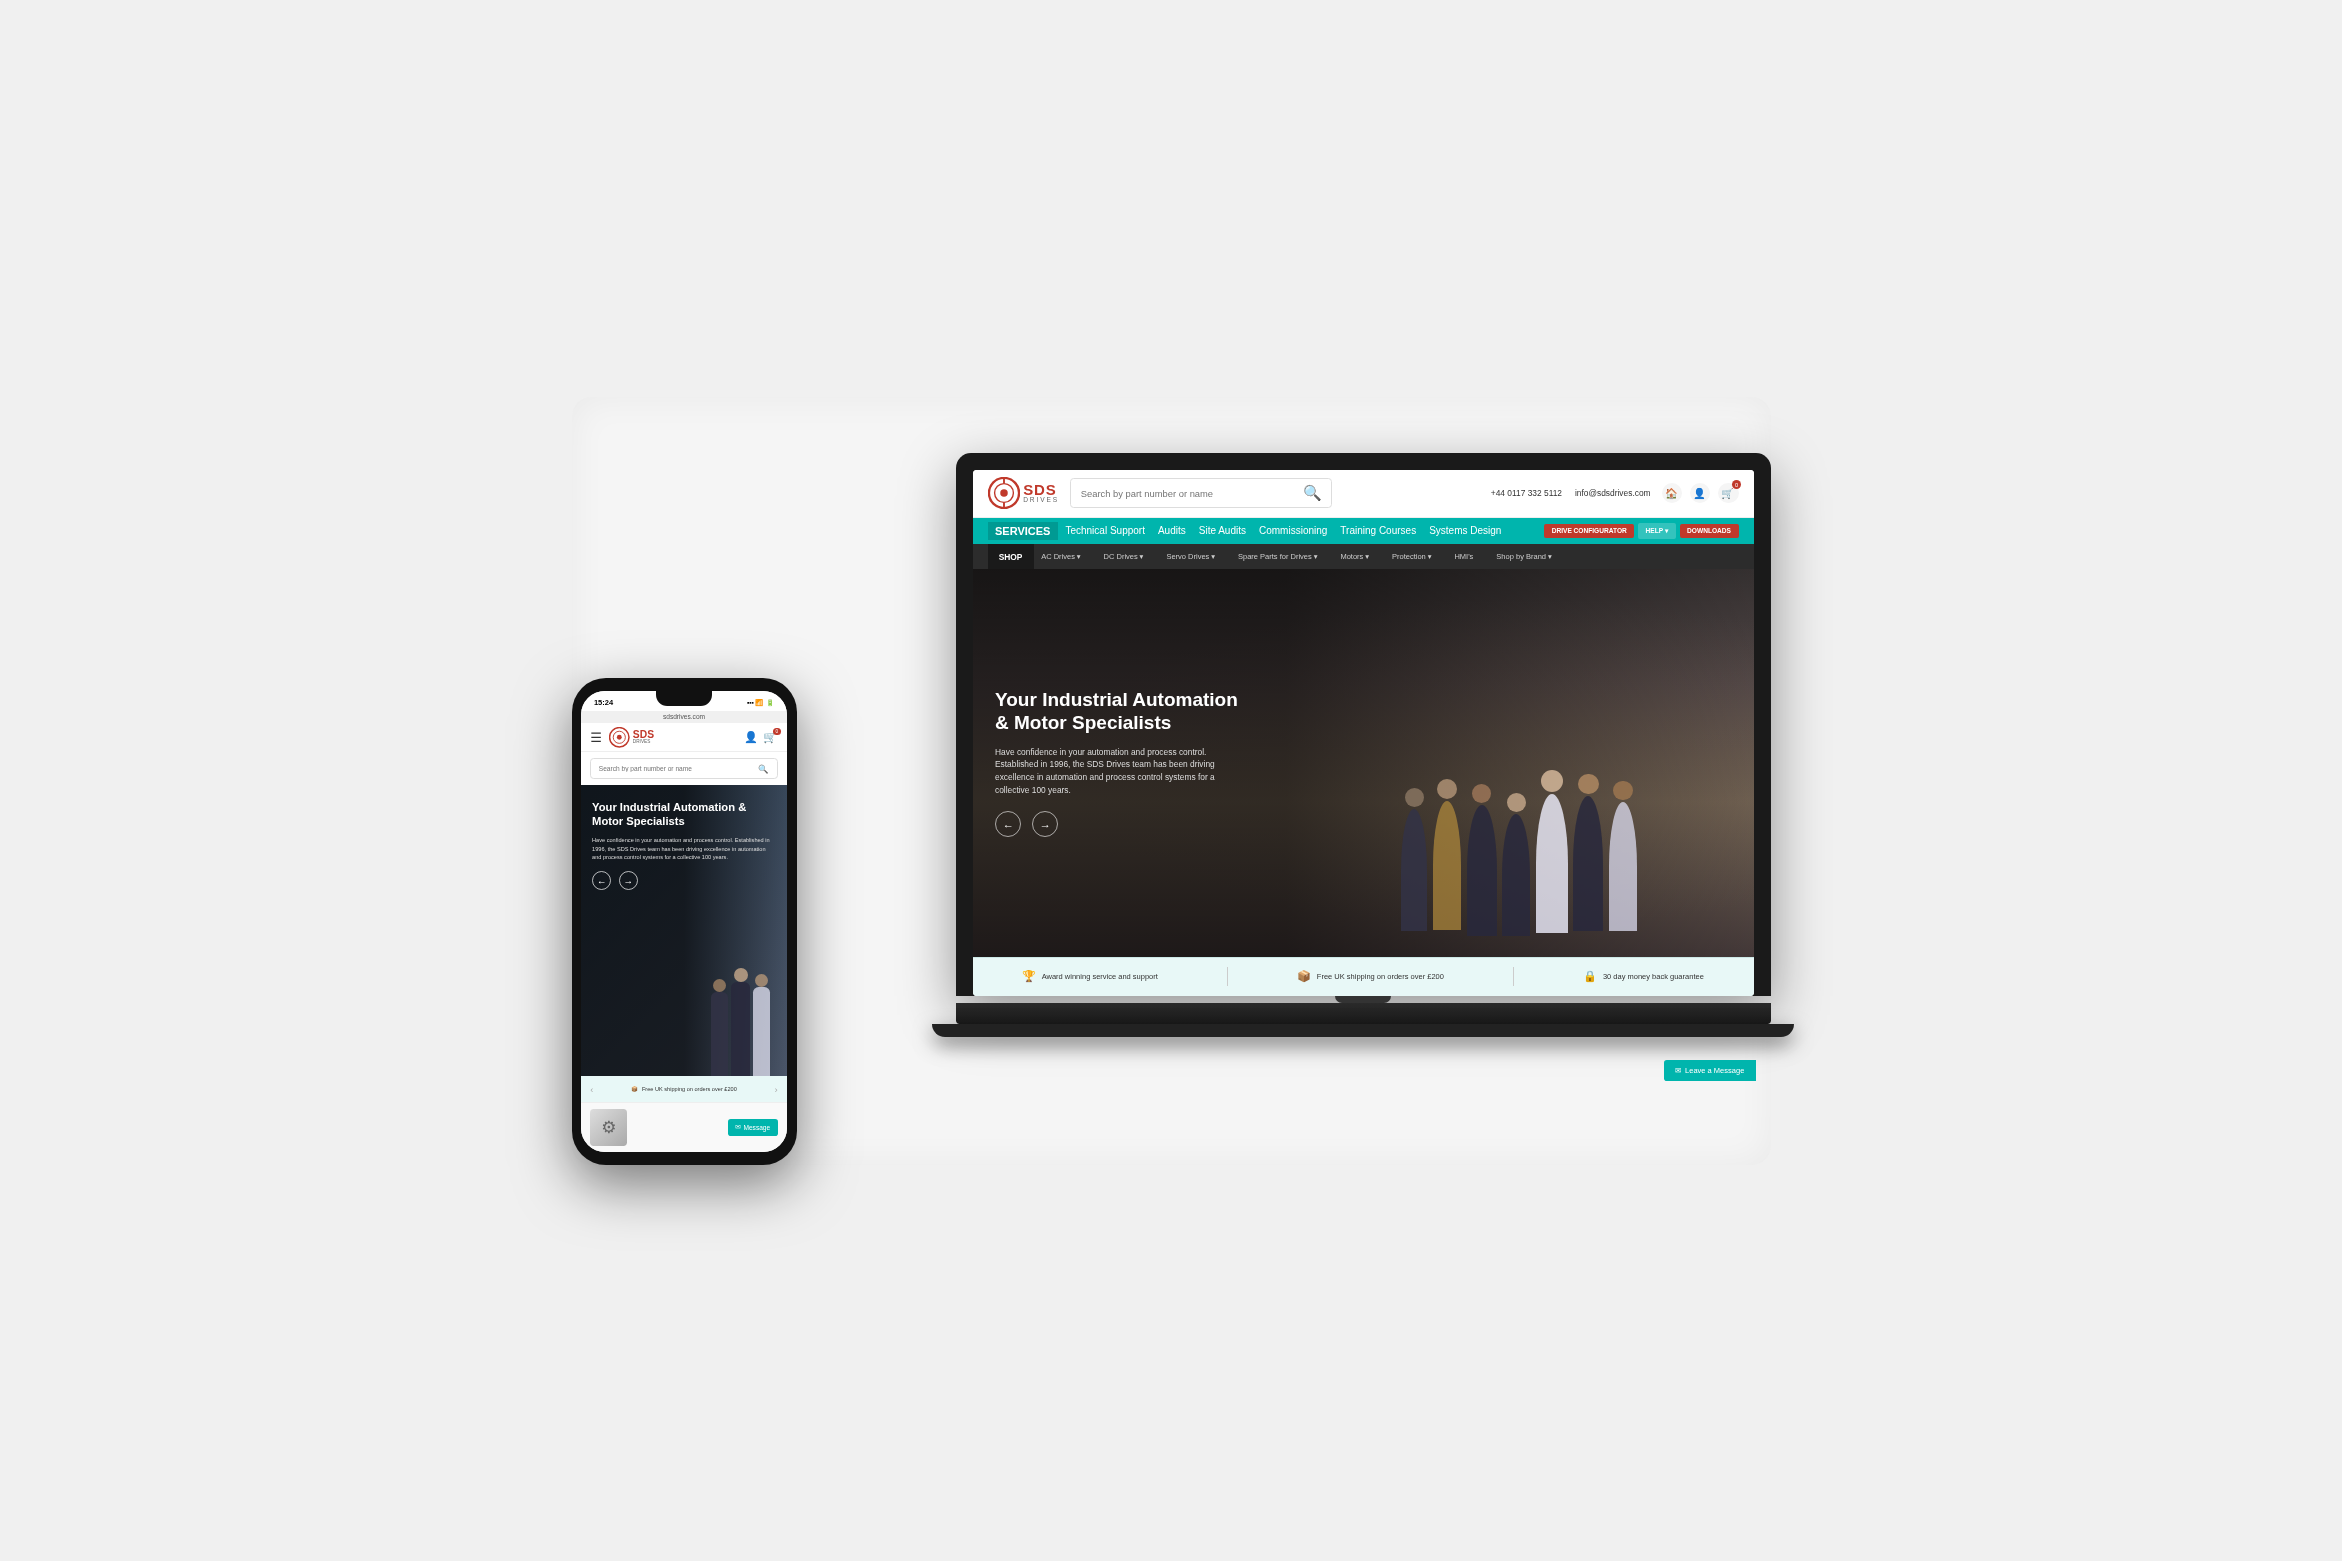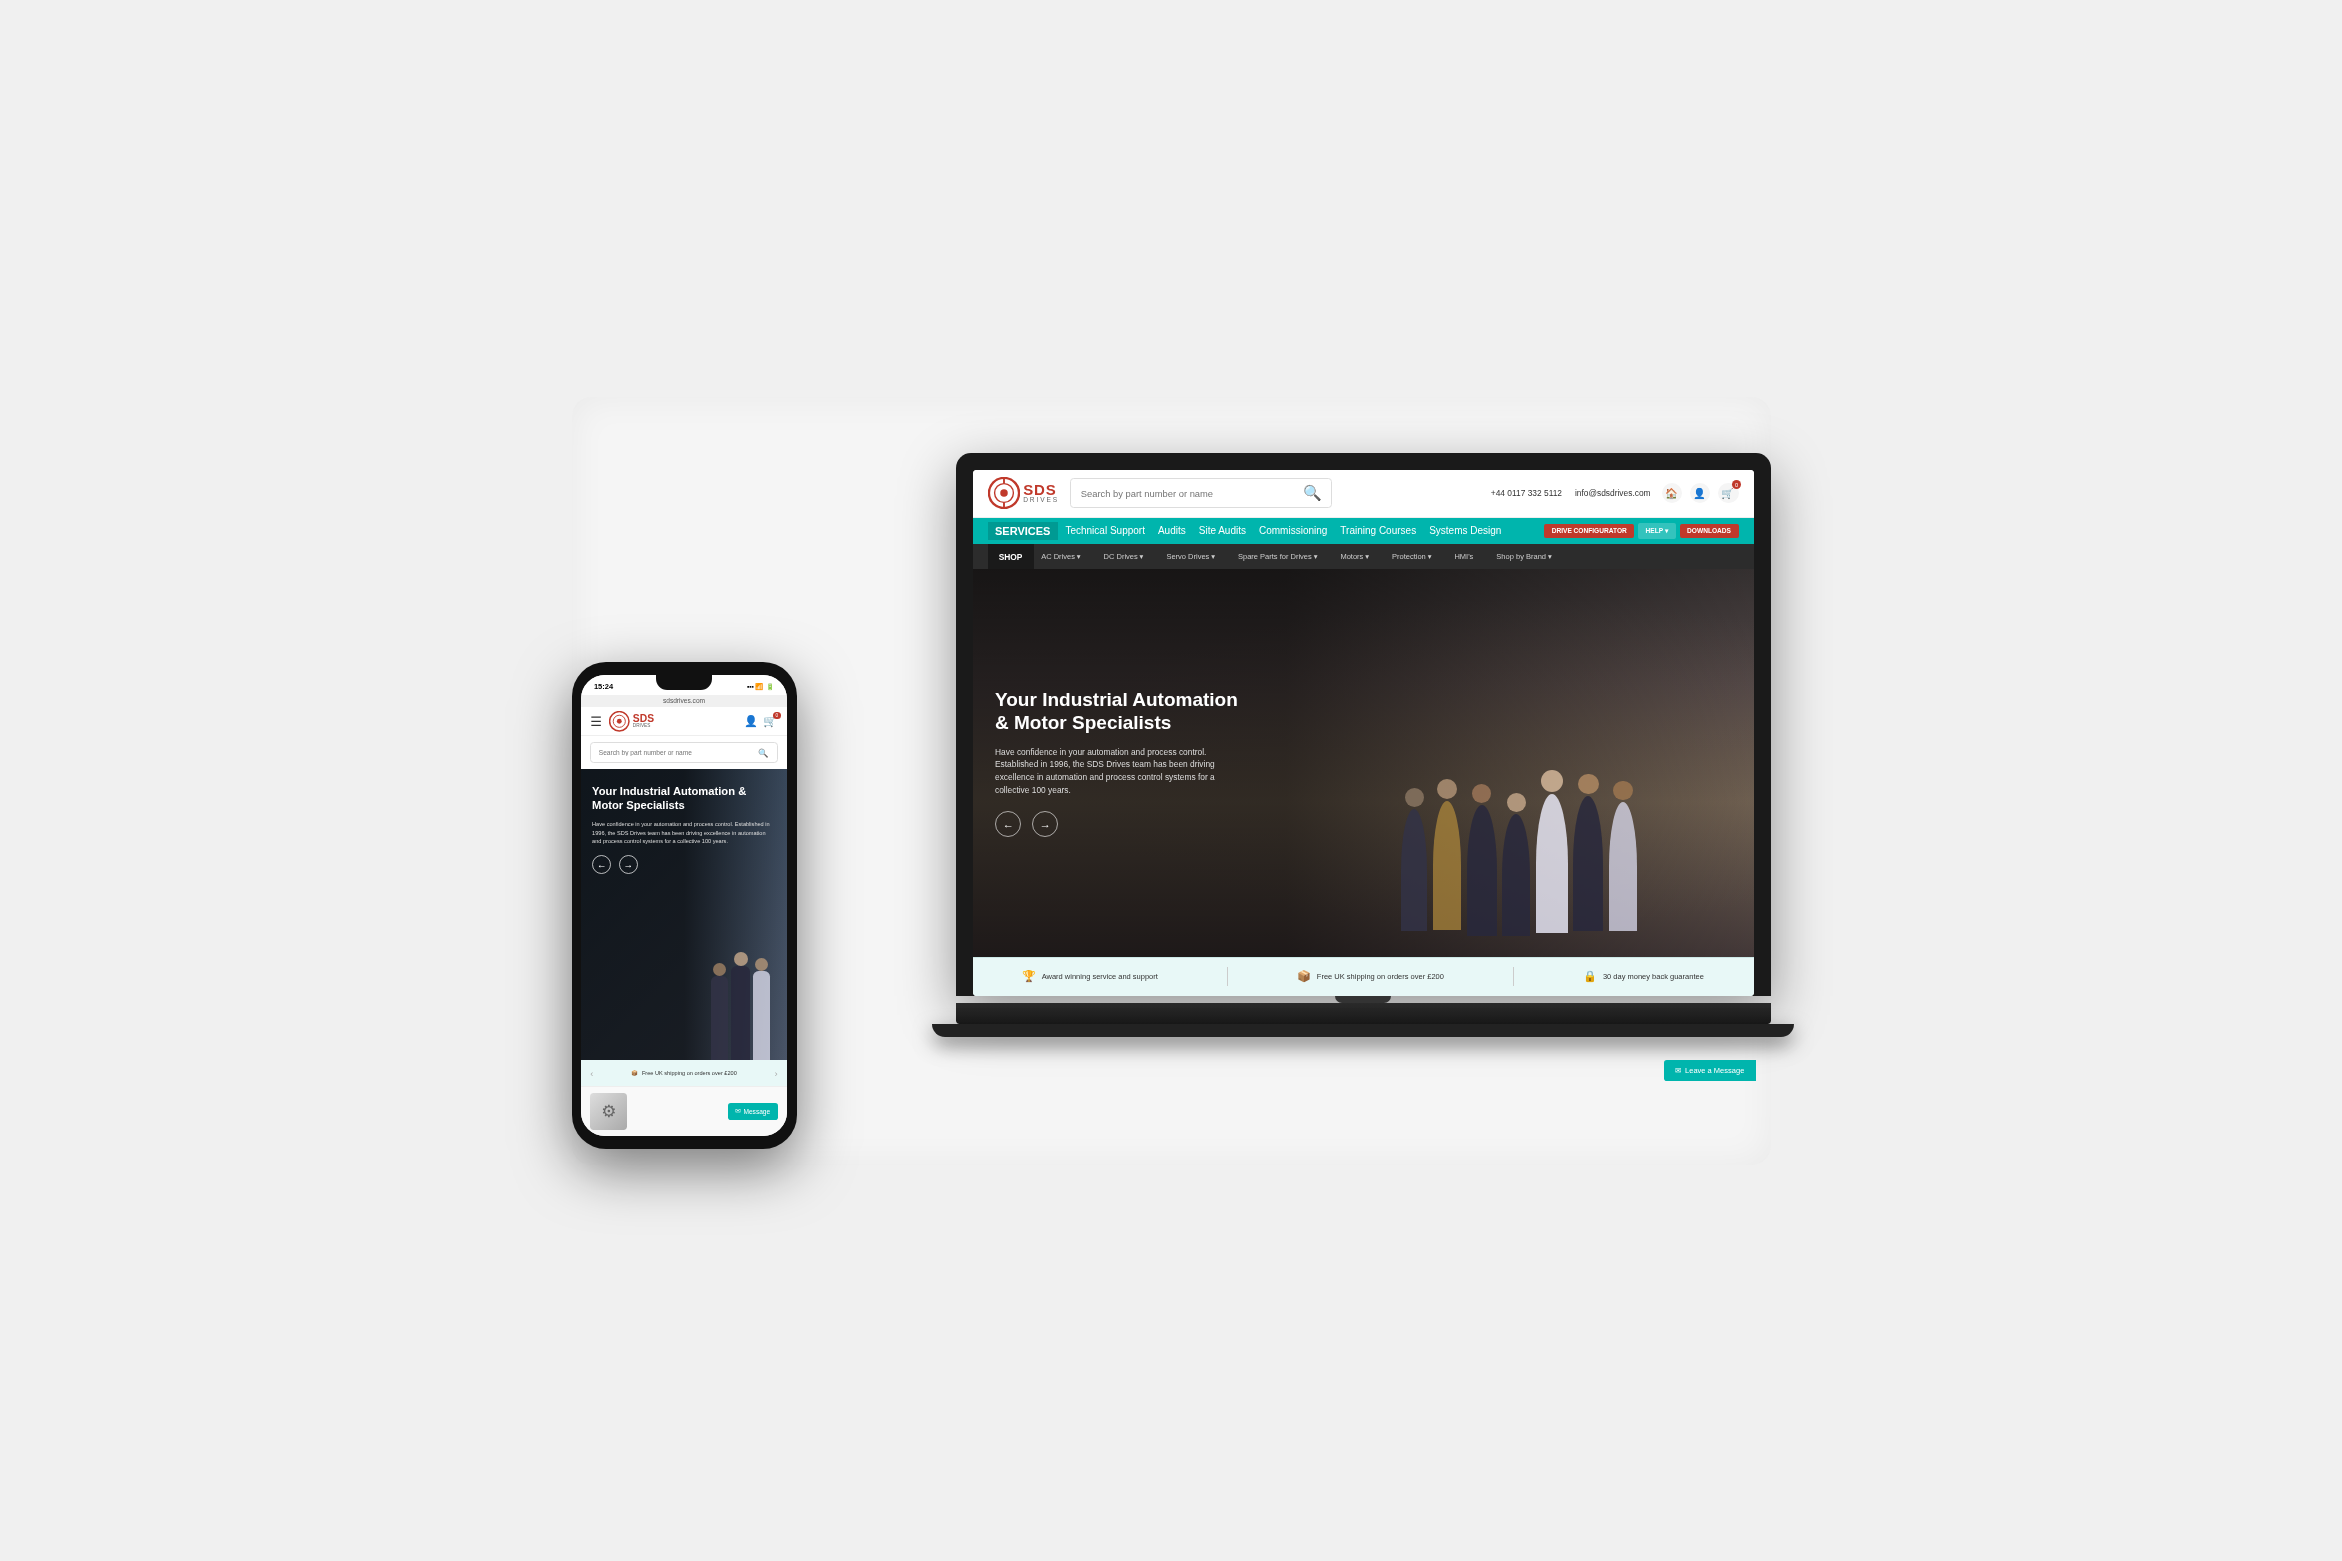--- a/index.html
+++ b/index.html
@@ -374,21 +374,21 @@
       display: flex;
       align-items: center;
       gap: 3.7px;
       cursor: pointer;
     }
 
     
     .phone {
       position: absolute;
       left: 0;
-      bottom: 16px;
+      bottom: 0;
       width: 225px;
       height: 487px;
       background: #111;
       border-radius: 34px;
       padding: 13px 9.4px;
       box-shadow: 0 19px 56px rgba(0,0,0,0.5);
       z-index: 10;
     }
 
     .phone-notch {

